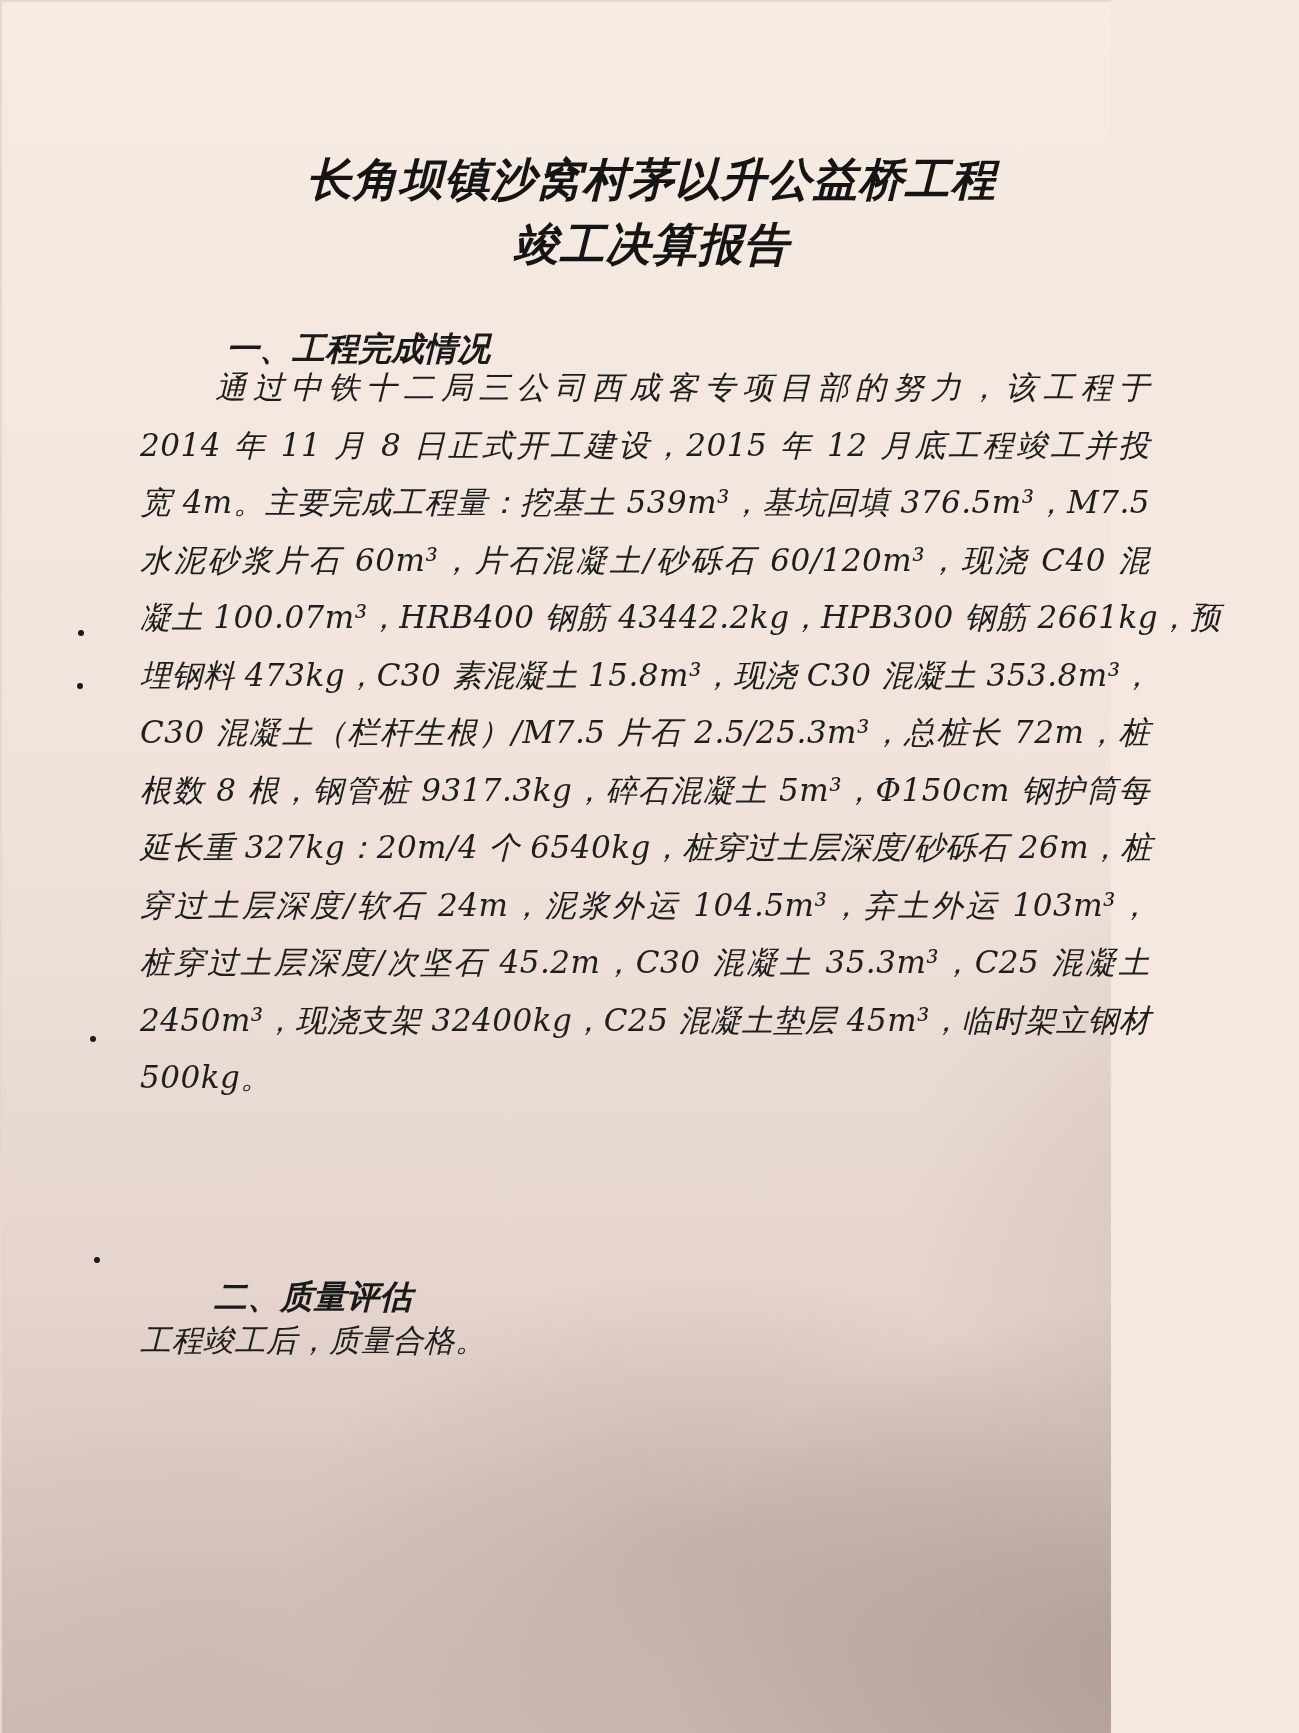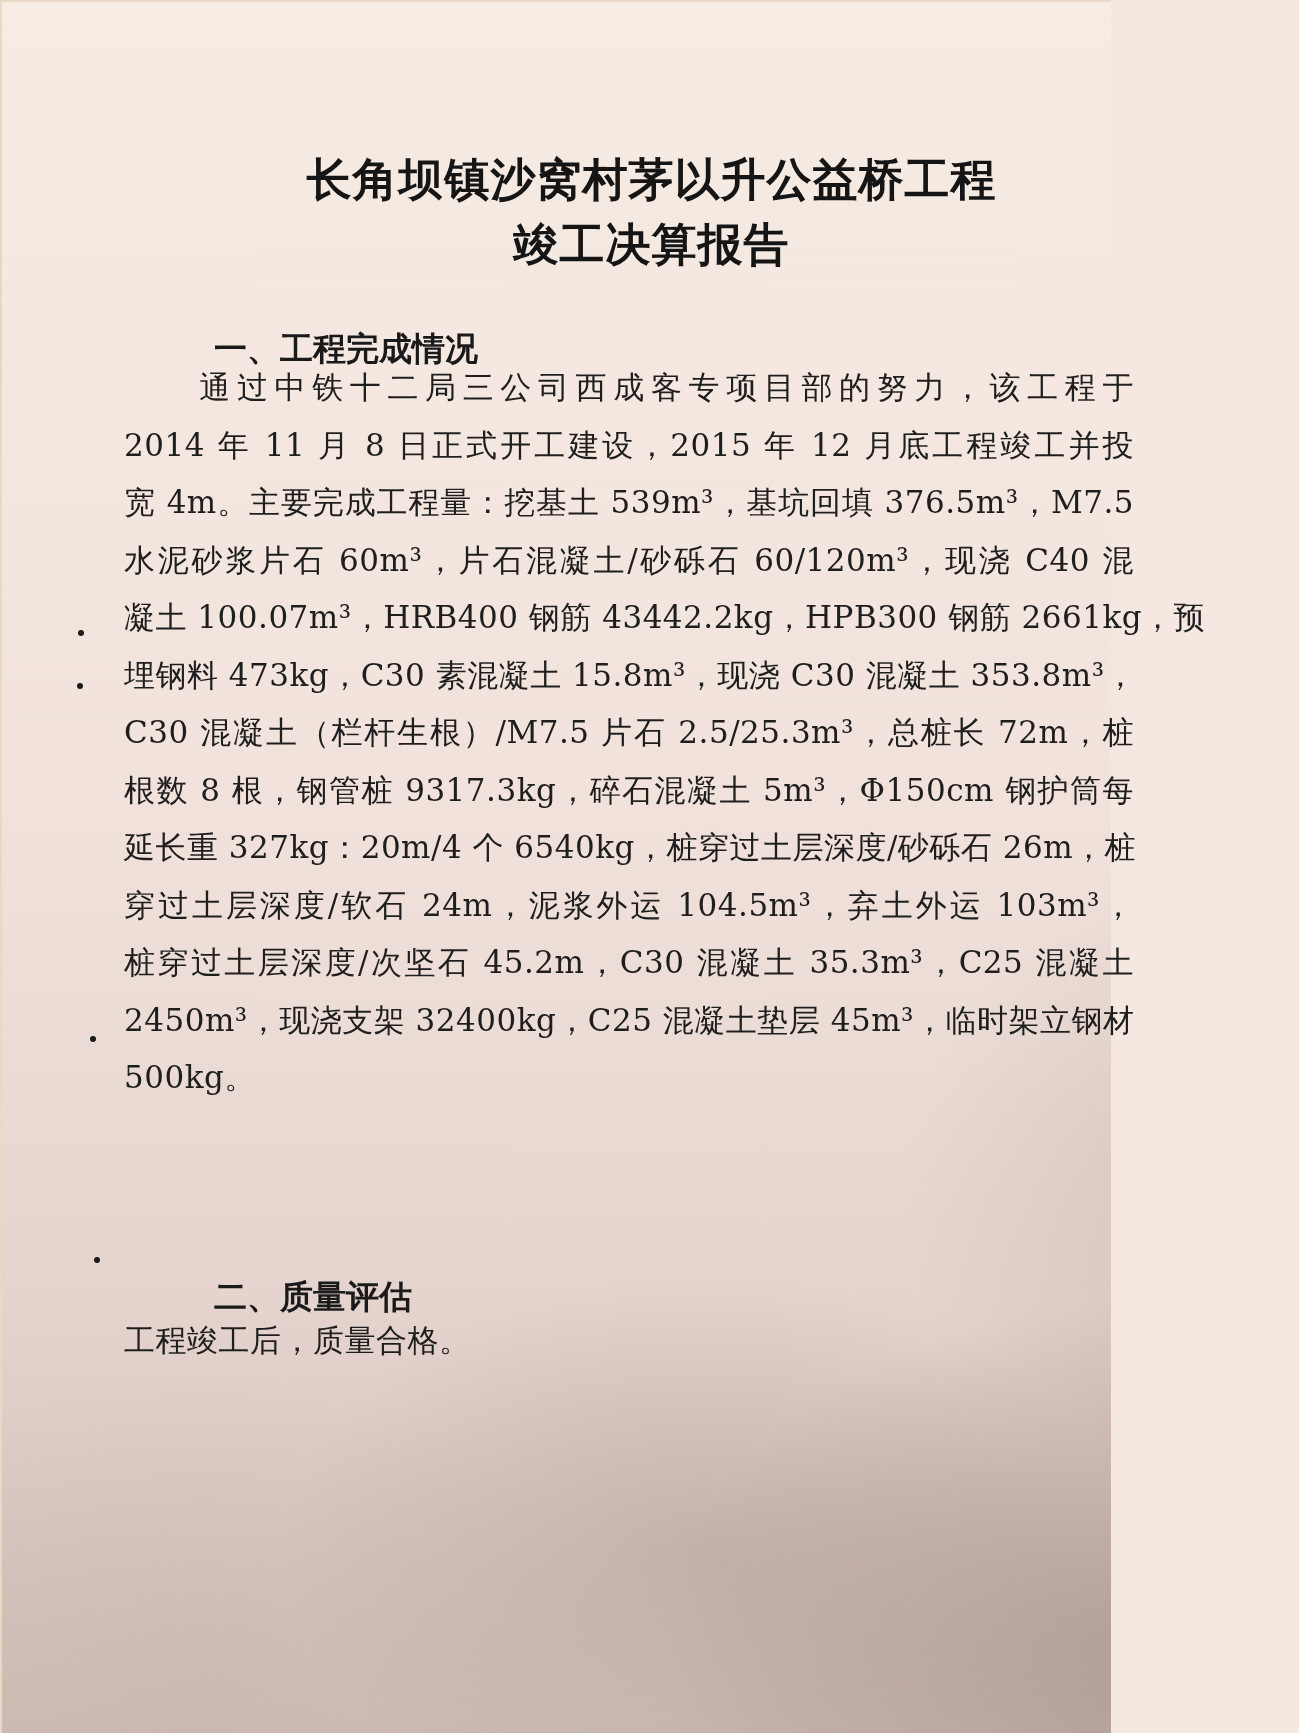--- a/index.html
+++ b/index.html
@@ -20,20 +20,21 @@
     height: 1733px;
     background:
       radial-gradient(ellipse 700px 500px at 1150px 1650px, rgba(150,130,120,0.55), rgba(150,130,120,0) 70%),
       radial-gradient(ellipse 600px 400px at 700px 1550px, rgba(160,140,130,0.35), rgba(160,140,130,0) 70%),
       radial-gradient(ellipse 500px 500px at 1250px 1200px, rgba(170,150,140,0.3), rgba(170,150,140,0) 70%),
       radial-gradient(ellipse 600px 400px at 200px 1650px, rgba(190,170,160,0.25), rgba(190,170,160,0) 70%),
       linear-gradient(180deg, #f6ece3 0%, #f1e3dc 45%, #e4d4cd 75%, #cdbcb5 100%);
     border-top: 2px solid #e8d9c6;
     border-left: 2px solid #e8d9c6;
     box-sizing: border-box;
+    font-style: italic;
   }
   .title {
     position: absolute;
     left: 0;
     width: 1299px;
     text-align: center;
     font-family: "Liberation Serif", "DejaVu Serif", serif;
     font-weight: bold;
     font-size: 45px;
     color: #151515;
@@ -44,21 +45,21 @@
   .heading {
     position: absolute;
     left: 212px;
     font-family: "DejaVu Sans", "Liberation Sans", sans-serif;
     font-weight: bold;
     font-size: 33px;
     color: #1a1a1a;
   }
   .body-text {
     position: absolute;
-    left: 122px;
+    left: 138px;
     width: 1010px;
     font-family: "DejaVu Serif", "Liberation Serif", serif;
     font-size: 31px;
     line-height: 57.5px;
     color: #1e1e1e;
     text-align: justify;
     text-align-last: left;
     letter-spacing: 0.5px;
   }
   .body-text .line {
@@ -79,21 +80,21 @@
   }
 </style>
 </head>
 <body>
 
 <div class="paper">
 
   <div class="title l1">长角坝镇沙窝村茅以升公益桥工程</div>
   <div class="title l2">竣工决算报告</div>
 
-  <div class="heading" style="top:325px;">一、工程完成情况</div>
+  <div class="heading" style="top:325px;margin-left:12px;">一、工程完成情况</div>
 
   <div class="body-text" style="top:357px;">
     <span class="line justify">　　通过中铁十二局三公司西成客专项目部的努力，该工程于</span>
     <span class="line justify">2014 年 11 月 8 日正式开工建设，2015 年 12 月底工程竣工并投</span>
     <span class="line justify">宽 4m。主要完成工程量：挖基土 539m³，基坑回填 376.5m³，M7.5</span>
     <span class="line justify">水泥砂浆片石 60m³，片石混凝土/砂砾石 60/120m³，现浇 C40 混</span>
     <span class="line justify">凝土 100.07m³，HRB400 钢筋 43442.2kg，HPB300 钢筋 2661kg，预</span>
     <span class="line justify">埋钢料 473kg，C30 素混凝土 15.8m³，现浇 C30 混凝土 353.8m³，</span>
     <span class="line justify">C30 混凝土（栏杆生根）/M7.5 片石 2.5/25.3m³，总桩长 72m，桩</span>
     <span class="line justify">根数 8 根，钢管桩 9317.3kg，碎石混凝土 5m³，Φ150cm 钢护筒每</span>

